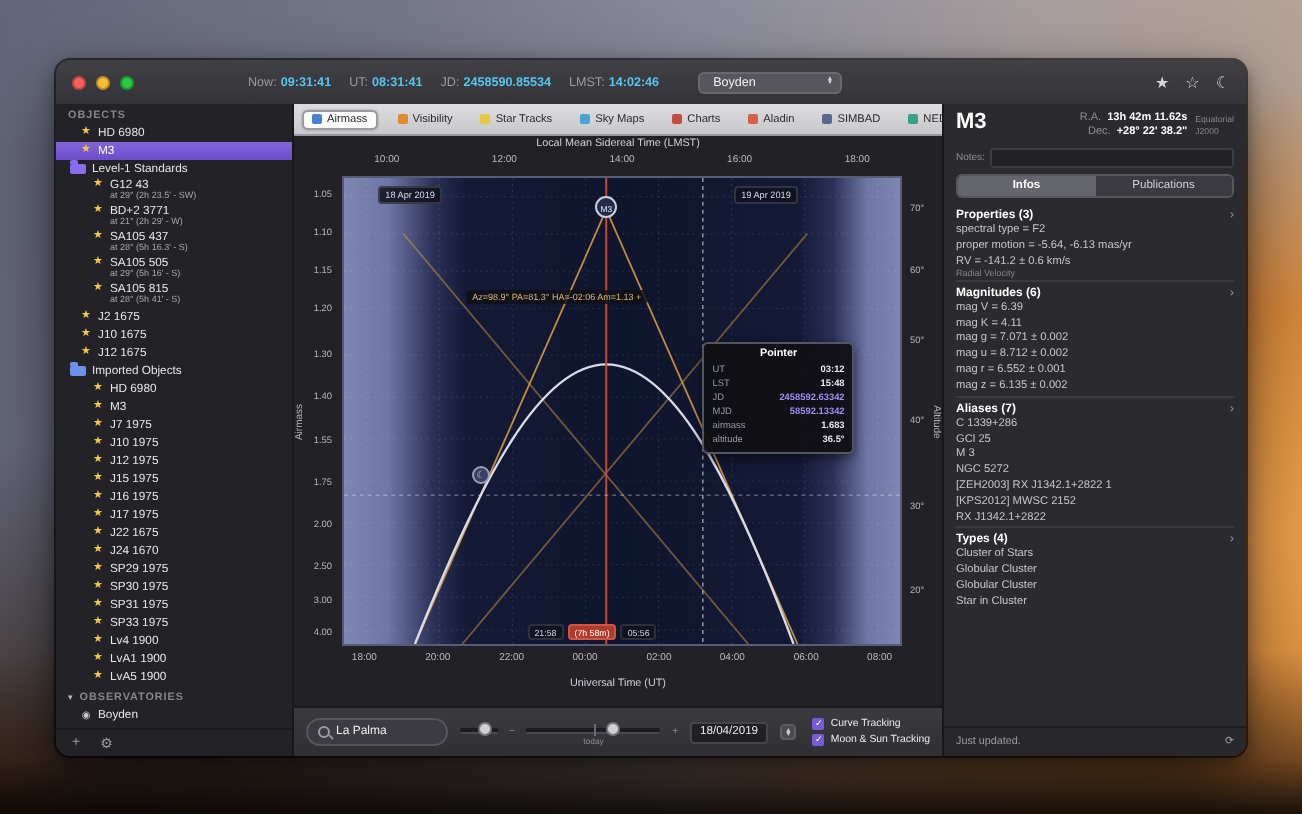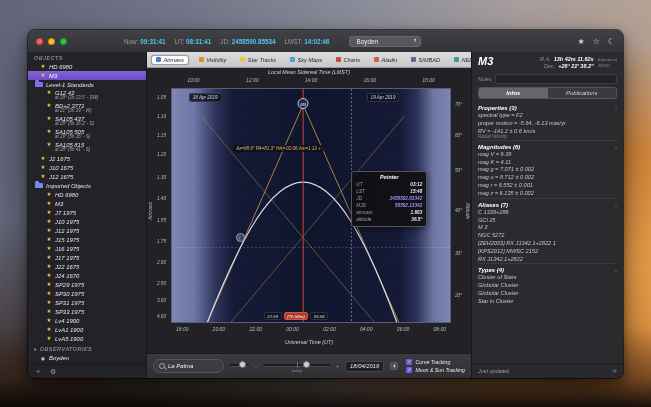--- a/index.html
+++ b/index.html
@@ -21,21 +21,21 @@
   .light{width:7px;height:7px;border-radius:50%;border:1px solid rgba(0,0,0,.25);box-sizing:border-box;}
   .l-red{background:#ff5f57}.l-yel{background:#febc2e}.l-grn{background:#28c840}
   .stat{display:flex;gap:2px;font-size:6.3px;align-items:baseline;}
   .stat-l{color:#9a9aa2}.stat-v{color:#53c7ee;font-weight:bold;}
   .statgroup{display:flex;gap:9px;margin-left:46px;}
   .obs-select{margin-left:12px;display:flex;align-items:center;gap:4px;background:#56565c;border:1px solid #68686f;
     border-radius:3px;padding:1px 3px 1px 7px;font-size:6.3px;color:#f0f0f4;min-width:60px;justify-content:space-between;}
   .sel-arrs{display:flex;flex-direction:column;line-height:.55;font-size:3.2px;color:#d8d8dc;}
   .tb-icons{margin-left:auto;display:flex;gap:8px;font-size:8px;color:#d6d6da;align-items:center;}
   
-  .main{position:absolute;top:22px;bottom:0;left:0;right:0;display:flex;font-style:italic;}
+  .main{position:absolute;top:22px;bottom:0;left:0;right:0;display:flex;}
   
   .sidebar{width:118px;background:#232327;border-right:1px solid #18181a;display:flex;flex-direction:column;overflow:hidden;}
   .sb-h{font-size:5.4px;font-weight:bold;letter-spacing:.5px;color:#85858e;padding:3px 6px 1px;display:flex;gap:3px;align-items:center;}
   .disc{font-size:4.5px;color:#b9b9c2}
   .row{display:flex;align-items:center;gap:3px;height:9px;padding-left:12px;font-size:5.9px;color:#e4e4ea;white-space:nowrap;overflow:hidden;}
   .row.folder{padding-left:7px;}
   .row.lvl2{padding-left:18px;}
   .row.sel{background:linear-gradient(#8266dd,#6a4cc8);color:#fff;}
   .row.withsub{height:12px;align-items:flex-start;padding-top:1px;}
   .two{display:flex;flex-direction:column;line-height:1.1;}

